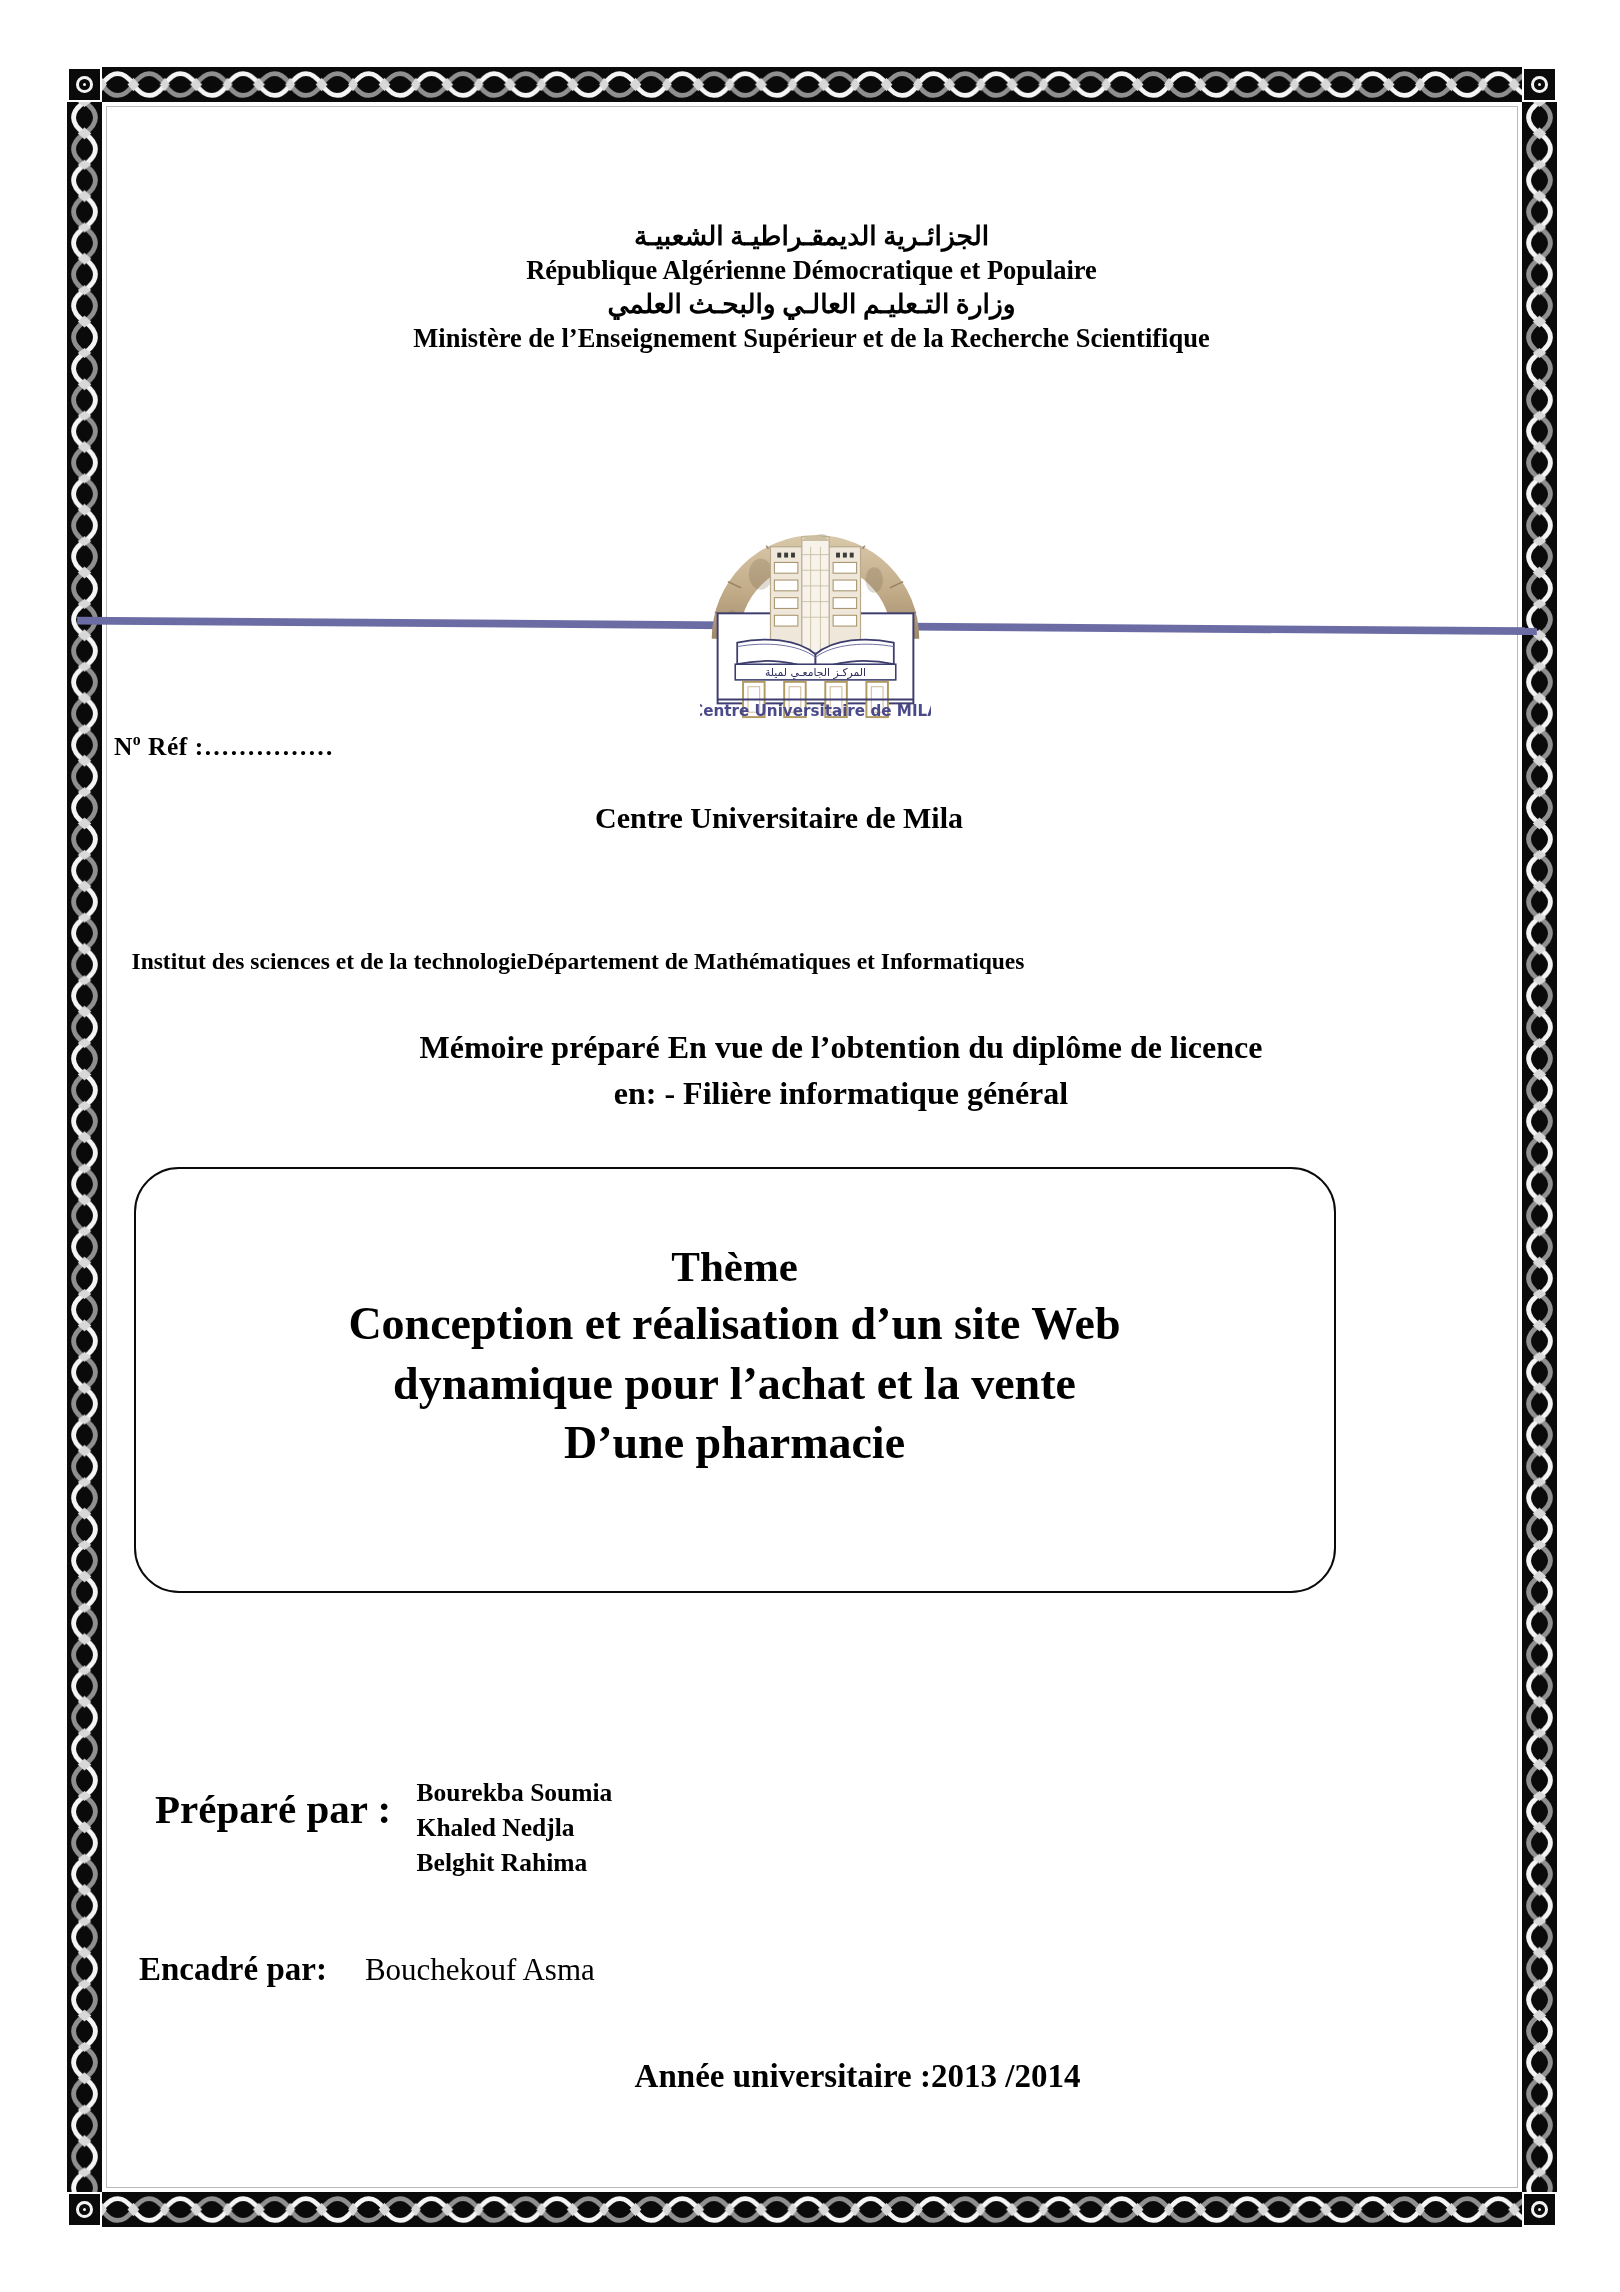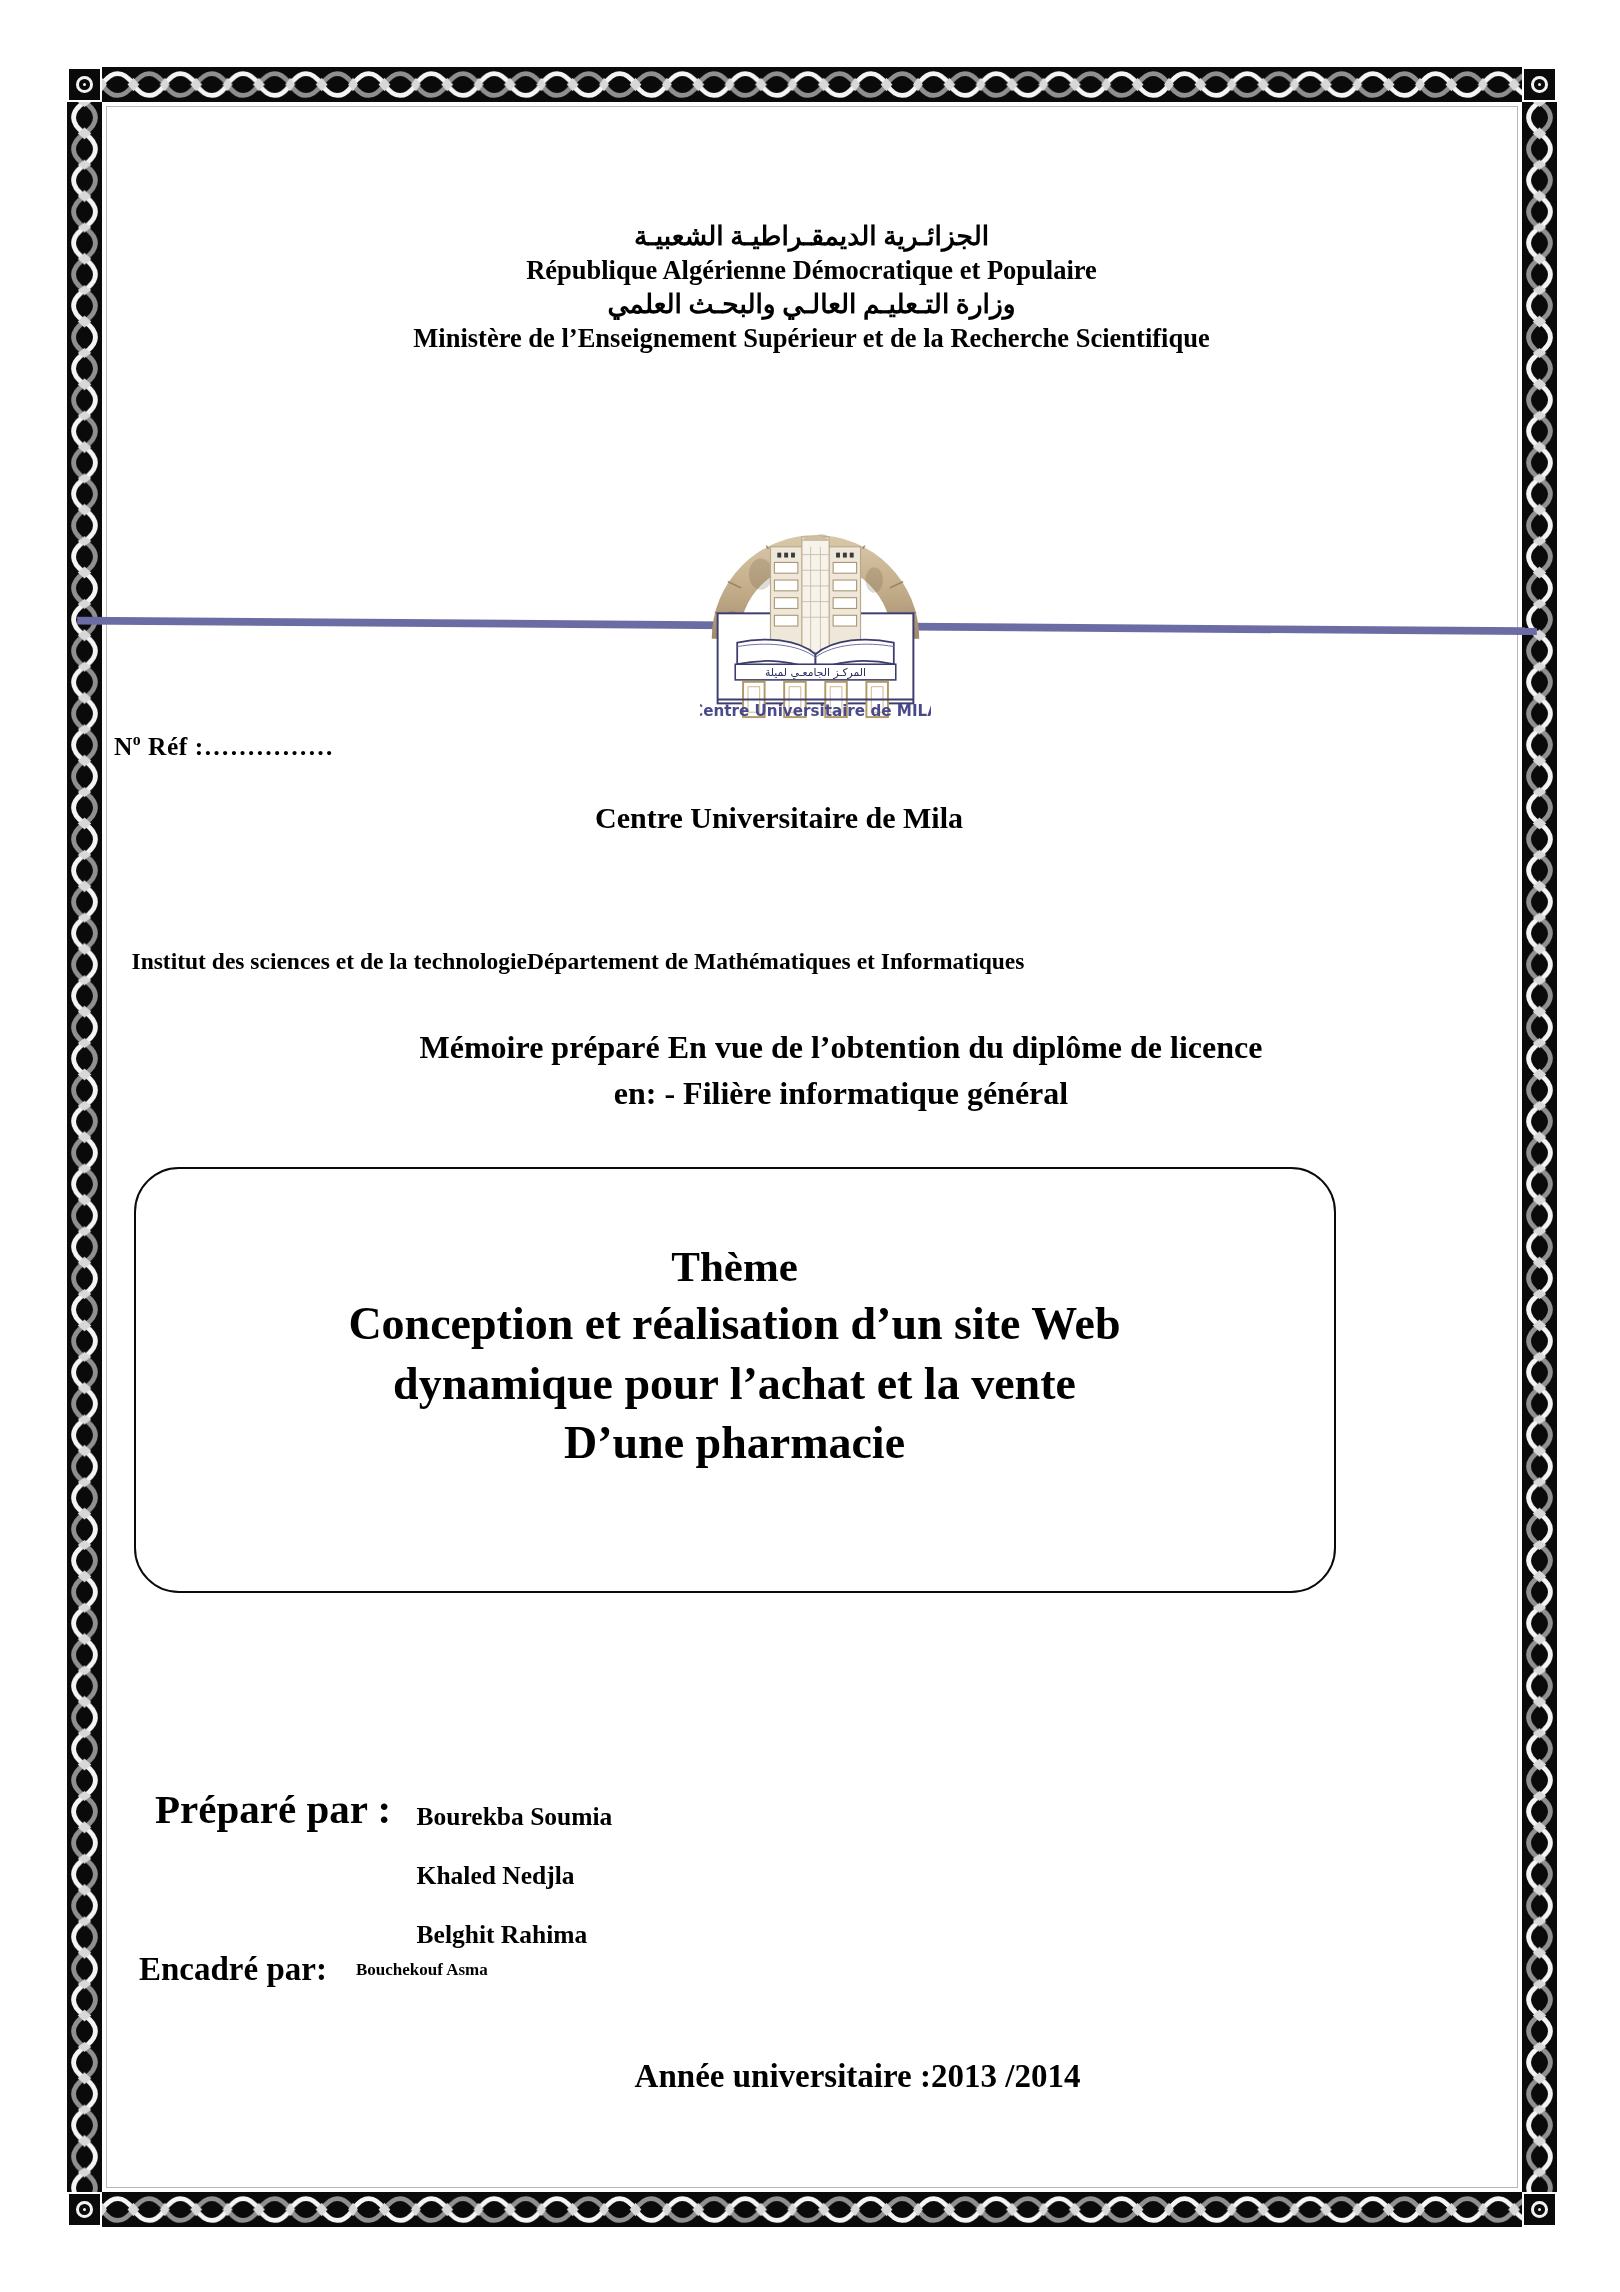--- a/index.html
+++ b/index.html
@@ -216,39 +216,38 @@
   }
   #prepared-names {
     margin-left: 25.5px;
     padding-top: 5.9px;
   }
   .author-name {
     font-size: 25.5px;
     font-weight: bold;
     line-height: 1.38;
     white-space: nowrap;
-    margin-top: 24px;
   }
 
   #supervisor-block {
     position: absolute;
     left: 31px;
     top: 1843px;
     display: flex;
     align-items: center;
   }
   #supervisor-label {
     font-size: 33px;
     font-weight: bold;
     white-space: nowrap;
   }
   #supervisor-name {
-    margin-left: 29px;
-    font-size: 17px;
-    font-weight: bold;
+    margin-left: 38px;
+    font-size: 31px;
+    font-weight: normal;
     white-space: nowrap;
   }
 
   #year-line {
     position: absolute;
     left: 0; right: 0;
     top: 1950px;
     text-align: center;
     font-size: 33px;
     font-weight: bold;

